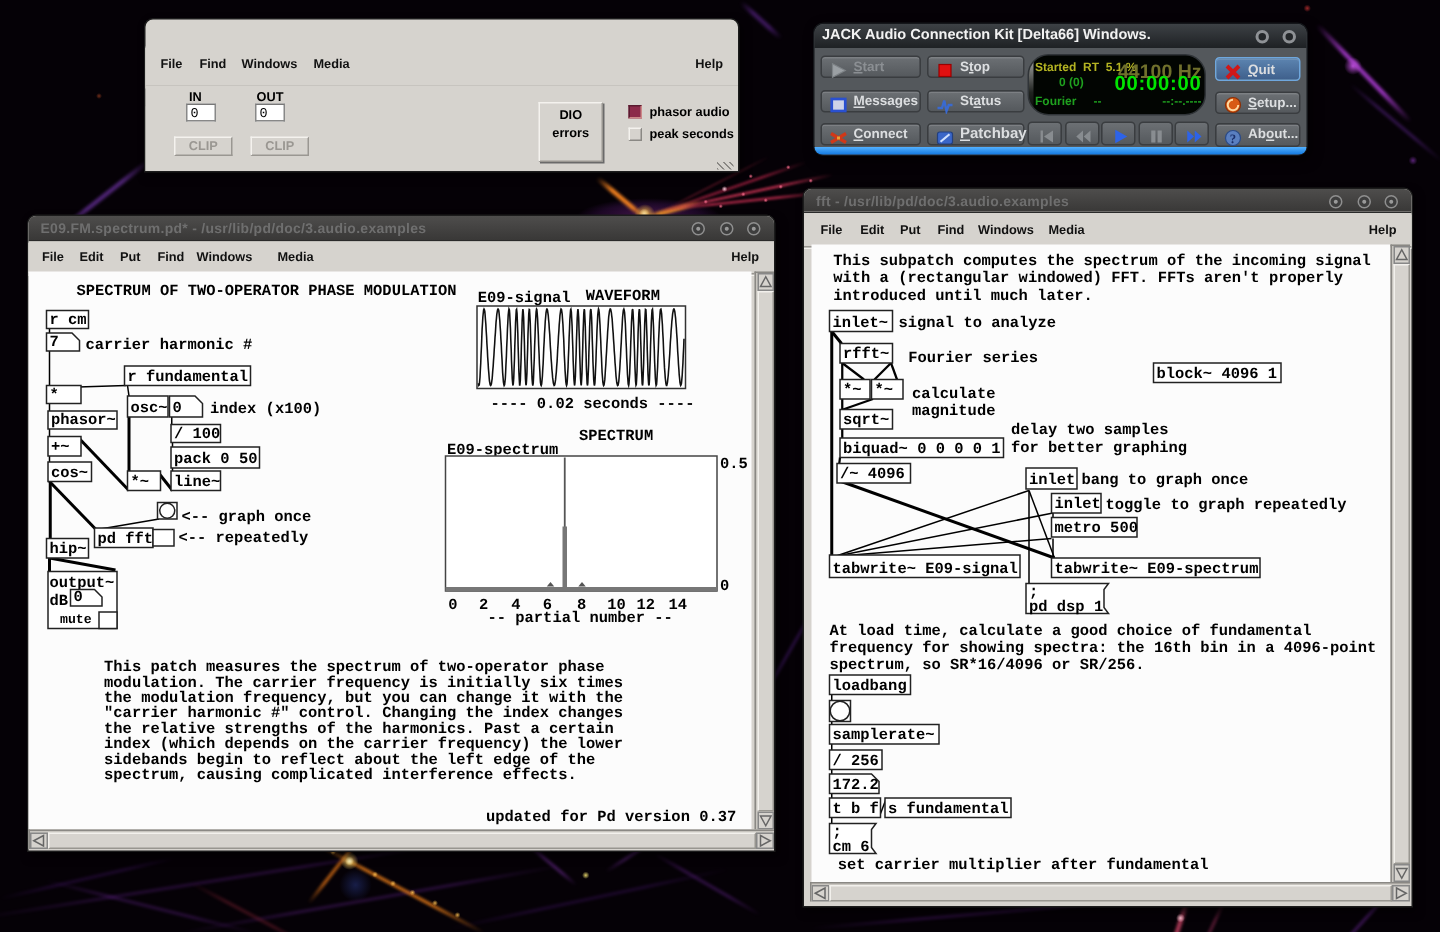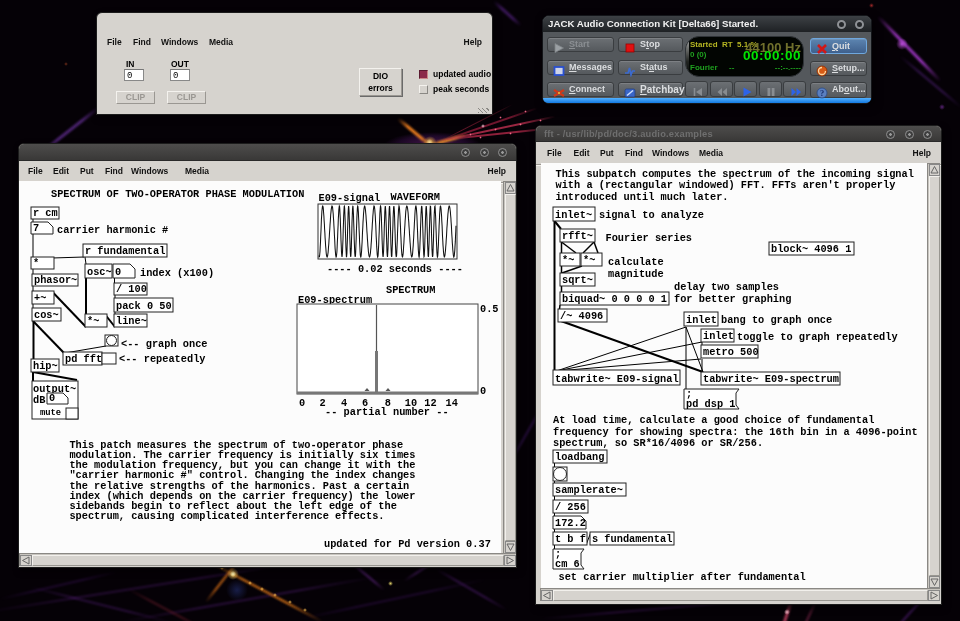--- a/index.html
+++ b/index.html
@@ -79,31 +79,31 @@
 <span style="position:absolute;left:29px;top:2px;font-weight:bold;">IN</span>
 <span style="position:absolute;left:74px;top:2px;font-weight:bold;">OUT</span>
 <div style="position:absolute;left:27px;top:12px;width:20px;height:12px;background:#fff;border:1px solid #888;border-top-color:#777;box-sizing:border-box;">
         <span style="position:absolute;left:2px;top:0.5px;font-family:Liberation Mono, monospace;font-size:9px;">0</span>
       </div>
 <div style="position:absolute;left:73px;top:12px;width:20px;height:12px;background:#fff;border:1px solid #888;border-top-color:#777;box-sizing:border-box;">
         <span style="position:absolute;left:2px;top:0.5px;font-family:Liberation Mono, monospace;font-size:9px;">0</span>
       </div>
 <div style="position:absolute;left:19px;top:34px;width:39px;height:13px;background:#d6d3ce;border:1px solid #9a9792;border-top-color:#f4f2ee;border-left-color:#f4f2ee;box-sizing:border-box;text-align:center;"><span style="font-weight:bold;color:#9a9792;line-height:11px;">CLIP</span></div>
 <div style="position:absolute;left:70px;top:34px;width:39px;height:13px;background:#d6d3ce;border:1px solid #9a9792;border-top-color:#f4f2ee;border-left-color:#f4f2ee;box-sizing:border-box;text-align:center;"><span style="font-weight:bold;color:#9a9792;line-height:11px;">CLIP</span></div>
-<div style="position:absolute;left:262px;top:11px;width:43px;height:28px;background:#d6d3ce;border:1px solid #9a9792;border-top-color:#f4f2ee;border-left-color:#f4f2ee;box-shadow:1px 1px 0 #6a6a6a;box-sizing:border-box;text-align:center;font-weight:bold;line-height:12px;padding-top:1px;">DIO<br>errors</div>
+<div style="position:absolute;left:262px;top:11px;width:43px;height:40px;background:#d6d3ce;border:1px solid #9a9792;border-top-color:#f4f2ee;border-left-color:#f4f2ee;box-shadow:1px 1px 0 #6a6a6a;box-sizing:border-box;text-align:center;font-weight:bold;line-height:12px;padding-top:1px;">DIO<br>errors</div>
 <div style="position:absolute;left:322px;top:13px;width:9px;height:9px;background:#8c2a4a;border:1px solid #5a1a30;border-bottom-color:#c88;border-right-color:#c88;box-sizing:border-box;"></div>
-<span style="position:absolute;left:336px;top:12px;font-weight:bold;">updated audio</span>
+<span style="position:absolute;left:336px;top:12px;font-weight:bold;">phasor audio</span>
 <div style="position:absolute;left:322px;top:28px;width:9px;height:9px;background:#d6d3ce;border:1px solid #f4f2ee;border-bottom-color:#8a8884;border-right-color:#8a8884;box-sizing:border-box;"></div>
 <span style="position:absolute;left:336px;top:27px;font-weight:bold;">peak seconds</span>
 <div style="position:absolute;right:3px;bottom:1px;width:11px;height:5px;background:repeating-linear-gradient(45deg,#8a8884 0px,#8a8884 1px,#d6d3ce 1px,#d6d3ce 3px);"></div>
 </div>
 </div>
 <div style="position:absolute;left:542px;top:15px;width:330px;height:89px;background:#54585c;border:1px solid #14161a;border-radius:7px;box-sizing:border-box;box-shadow:2px 3px 8px rgba(0,0,0,0.6);">
     <div style="position:absolute;left:0;top:0;right:0;height:16px;background:linear-gradient(#3d4145,#1e2124);border-radius:6px 6px 0 0;">
-      <span style="position:absolute;left:5px;top:0;line-height:16px;font-weight:bold;font-size:9.7px;color:#f2f2f2;">JACK Audio Connection Kit [Delta66] Started.</span>
+      <span style="position:absolute;left:5px;top:0;line-height:16px;font-weight:bold;font-size:9.7px;color:#f2f2f2;">JACK Audio Connection Kit [Delta66] Windows.</span>
       <div style="position:absolute;left:294px;top:4px;width:9px;height:9px;border-radius:50%;border:2px solid #8f9296;background:#232629;box-sizing:border-box;"></div>
       <div style="position:absolute;left:312px;top:4px;width:9px;height:9px;border-radius:50%;border:2px solid #8f9296;background:#232629;box-sizing:border-box;"></div>
     </div>
     <div style="position:absolute;left:0;right:0;bottom:0;height:5px;background:linear-gradient(#53b1ff,#1479e0);border-radius:0 0 6px 6px;"></div>
     <div style="position:absolute;left:4px;top:21px;width:67px;height:15px;background:linear-gradient(#6c7074,#55595d);border:1px solid #3a3d40;border-radius:3px;box-sizing:border-box;box-shadow:inset 0 1px 0 rgba(255,255,255,0.12);">
 <div style="position:absolute;left:5px;top:1.5px;width:12px;height:12px;"><svg width="12" height="12">
           <path d="M2,1.5 L10.5,6 L2,10.5 Z" fill="#9ba0a4" stroke="#7e8387" stroke-width="0.8"></path>
         </svg></div>
 <span style="position:absolute;left:21px;top:0;line-height:13px;font-size:9px;font-weight:bold;color:#8b8f93;letter-spacing:0px;"><u>S</u>tart</span>
     </div>
@@ -156,21 +156,21 @@
 <div style="position:absolute;left:5px;top:1.75px;width:12px;height:12px;"><svg width="12" height="12">
           <circle cx="6" cy="6" r="5" fill="#5a7fc0" stroke="#2a4a86" stroke-width="0.8"></circle>
           <text x="6" y="9" text-anchor="middle" font-size="8.5" font-weight="bold" fill="#1a2f6a" font-family="Liberation Serif">?</text>
         </svg></div>
 <span style="position:absolute;left:21px;top:0;line-height:13.5px;font-size:9px;font-weight:bold;color:#dcdee0;letter-spacing:0px;">Ab<u>o</u>ut...</span>
     </div>
     <div style="position:absolute;left:142px;top:20px;width:119px;height:41px;background:#020502;border:1px solid #303438;border-radius:14px;box-sizing:border-box;overflow:hidden;">
 <div style="position:absolute;left:0;top:0;width:3px;height:41px;background:linear-gradient(180deg,rgba(255,255,255,0.7),rgba(255,255,255,0.12) 60%,rgba(255,255,255,0));"></div>
 <span style="position:absolute;left:4px;top:3px;font-size:8px;font-weight:bold;color:#b4b422;">Started&nbsp;&nbsp;RT&nbsp;&nbsp;5.1 %</span>
 <span style="position:absolute;right:2px;top:3px;font-size:13px;font-weight:bold;color:#70702c;">44100 Hz</span>
-<span style="position:absolute;left:4px;top:13px;font-size:8px;font-weight:bold;color:#1fa01f;">0 (0)</span>
+<span style="position:absolute;left:4px;top:13px;font-size:8px;font-weight:bold;color:#1fa01f;padding-left:16px;">0 (0)</span>
 <span style="position:absolute;right:2px;top:10.5px;font-size:13.5px;font-weight:bold;color:#00e400;letter-spacing:0.5px;">00:00:00</span>
 <span style="position:absolute;left:4px;top:26px;font-size:8px;font-weight:bold;color:#1fa01f;">Fourier</span>
 <span style="position:absolute;left:43px;top:26px;font-size:8px;font-weight:bold;color:#1fa01f;">--</span>
 <span style="position:absolute;right:2px;top:26px;font-size:8px;font-weight:bold;color:#1fa01f;">--:--.----</span>
 </div>
     <div style="position:absolute;left:142.0px;top:65px;width:23px;height:16px;background:linear-gradient(#6c7074,#55595d);border:1px solid #3a3d40;border-radius:3px;box-sizing:border-box;">
 <div style="position:absolute;left:5.5px;top:2.0px;width:12px;height:12px;"><svg width="12" height="12">
           <path d="M2.5,2 L2.5,10" stroke="#888c90" stroke-width="1.6"></path>
           <path d="M10,2 L4,6 L10,10 Z" fill="#888c90"></path>
         </svg></div>
@@ -194,20 +194,21 @@
     </div>
     <div style="position:absolute;left:240.4px;top:65px;width:23px;height:16px;background:linear-gradient(#6c7074,#55595d);border:1px solid #3a3d40;border-radius:3px;box-sizing:border-box;">
 <div style="position:absolute;left:5.5px;top:2.0px;width:12px;height:12px;"><svg width="12" height="12">
           <path d="M1.5,2 L6,6 L1.5,10 Z" fill="#2d63e8"></path>
           <path d="M6.5,2 L11,6 L6.5,10 Z" fill="#2d63e8"></path>
         </svg></div>
     </div>
   </div>
 <div style="position:absolute;left:18px;top:143px;width:499px;height:425px;background:#d6d3ce;border:1px solid #1c1c1c;border-radius:6px 6px 0 0;box-sizing:border-box;box-shadow:2px 3px 6px rgba(0,0,0,0.55);">
 <div style="position:absolute;left:0;top:0;right:0;height:17px;background:linear-gradient(#4e4d4c,#393837);border-radius:5px 5px 0 0;border-bottom:1px solid #2a2a2a;box-sizing:border-box;">
+<span style="position:absolute;left:8px;top:0;line-height:17px;font-weight:bold;font-size:9.3px;color:#6f6f6f;letter-spacing:0.2px;">E09.FM.spectrum.pd* - /usr/lib/pd/doc/3.audio.examples</span>
       <div style="position:absolute;right:9.0px;top:4.0px;width:9px;height:9px;border-radius:50%;border:1.8px solid #8f8f8f;background:radial-gradient(circle,#999 0px,#999 1px,#3e3e3e 1.6px);box-sizing:border-box;"></div>
       <div style="position:absolute;right:27.5px;top:4.0px;width:9px;height:9px;border-radius:50%;border:1.8px solid #8f8f8f;background:radial-gradient(circle,#999 0px,#999 1px,#3e3e3e 1.6px);box-sizing:border-box;"></div>
       <div style="position:absolute;right:46.0px;top:4.0px;width:9px;height:9px;border-radius:50%;border:1.8px solid #8f8f8f;background:radial-gradient(circle,#999 0px,#999 1px,#3e3e3e 1.6px);box-sizing:border-box;"></div>
     </div>
 <div style="position:absolute;left:0;top:17px;right:0;height:21px;background:#d6d3ce;border-bottom:1px solid #9a9792;box-shadow:0 1px 0 #f4f2ee;font-weight:bold;font-size:8.5px;color:#111;">
       <span style="position:absolute;left:9px;top:0;line-height:21px;">File</span>
       <span style="position:absolute;left:34px;top:0;line-height:21px;">Edit</span>
       <span style="position:absolute;left:61px;top:0;line-height:21px;">Put</span>
       <span style="position:absolute;left:86px;top:0;line-height:21px;">Find</span>
       <span style="position:absolute;left:112px;top:0;line-height:21px;">Windows</span>

